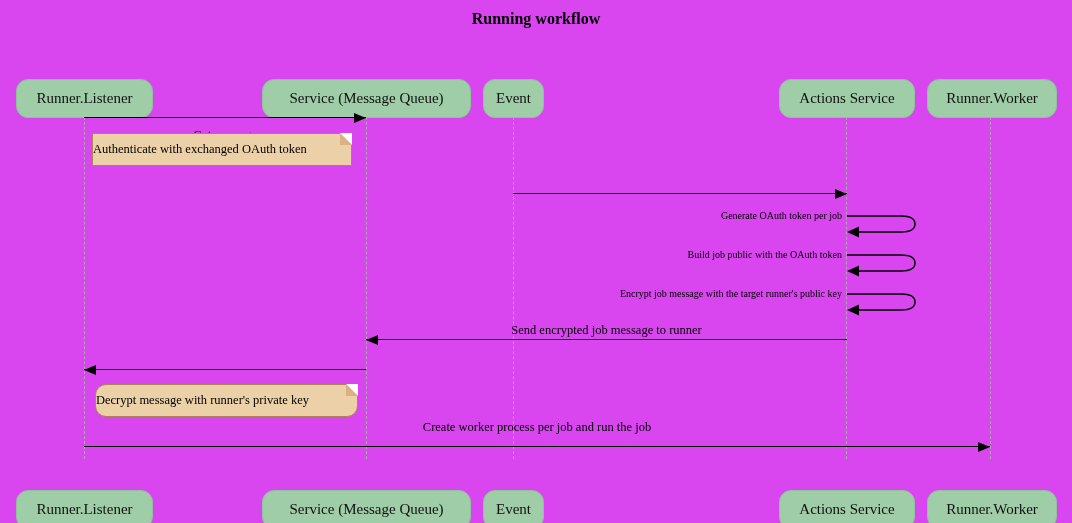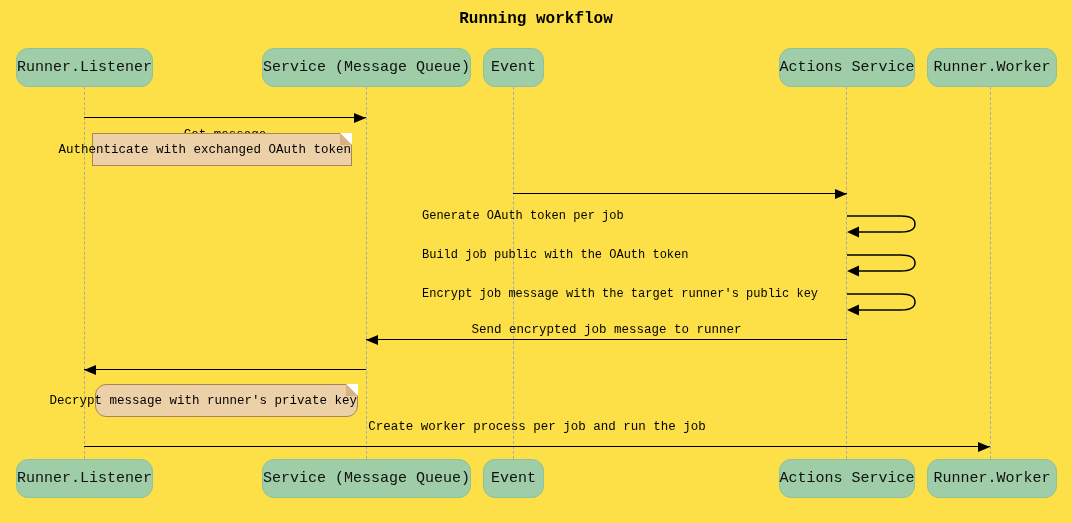--- a/index.html
+++ b/index.html
@@ -1,37 +1,37 @@
 <!DOCTYPE html>
 <html><head>
 <meta charset="utf-8">
 <style>
   html,body{margin:0;padding:0;background:#ffffff;}
-  .stage{position:relative;width:1072px;height:523px;background:#fde047;
-         font-family:Liberation Mono, monospace;overflow:hidden;}
+  .stage{position:relative;width:1072px;height:523px;background:#d946ef;
+         font-family:Liberation Serif, serif;overflow:hidden;}
   .title{position:absolute;left:0;top:10px;width:1072px;text-align:center;
          font-size:16px;font-weight:bold;color:#000;}
   .actor{position:absolute;height:39px;background:#9ecda7;border:1px solid #8ec29a;
          border-radius:12px;box-sizing:border-box;display:flex;align-items:center;
-         justify-content:center;font-size:15px;color:#111;white-space:nowrap;}
+         justify-content:center;font-size:15px;color:#111;white-space:nowrap;margin-top:31px;}
   .lifeline{position:absolute;top:87px;height:372px;width:0;
             border-left:1px dashed #a9a9a9;}
   .msg-label{position:absolute;font-size:12.5px;color:#000;text-align:center;
              height:15px;line-height:15px;white-space:nowrap;}
   .msg-line{position:absolute;height:0;border-top:1.5px solid #000;}
   .ah{position:absolute;width:0;height:0;border-top:5px solid transparent;
       border-bottom:5px solid transparent;}
   .ah.r{border-left:12px solid #000;}
   .ah.l{border-right:12px solid #000;}
-  .loop-label{position:absolute;font-size:12px;color:#000;text-align:left;
+  .loop-label{position:absolute;font-size:10px;color:#000;text-align:right;
               height:16px;line-height:16px;white-space:nowrap;}
   .loop-svg{position:absolute;overflow:visible;}
   .note{position:absolute;background:#ecd0a7;border:1px solid #ad8453;
         box-sizing:border-box;font-size:12.5px;color:#000;display:flex;
-        align-items:center;justify-content:flex-end;white-space:nowrap;}
+        align-items:center;justify-content:flex-start;white-space:nowrap;}
   .note::before{content:"";position:absolute;top:-1px;right:-1px;width:12px;height:12px;
         background:#fff;clip-path:polygon(0 0,100% 0,100% 100%);}
   .note::after{content:"";position:absolute;top:-1px;right:-1px;width:12px;height:12px;
         background:#d9b183;clip-path:polygon(0 0,100% 100%,0 100%);}
 </style>
 </head>
 <body>
 
 <div class="stage">
 

